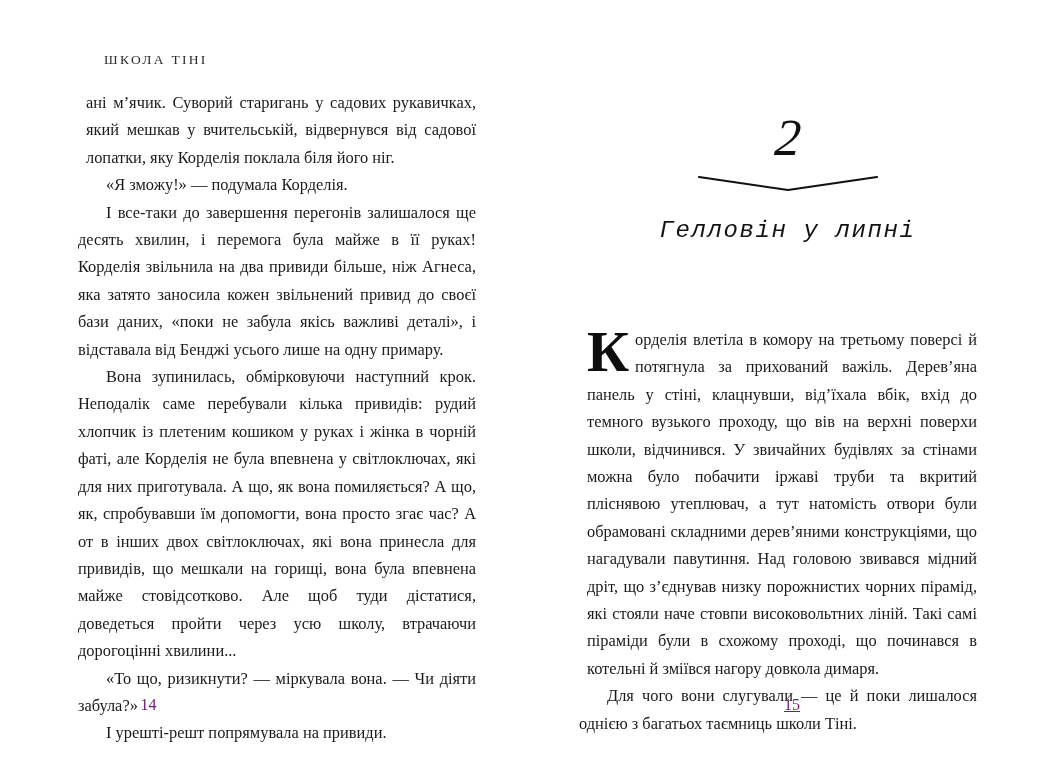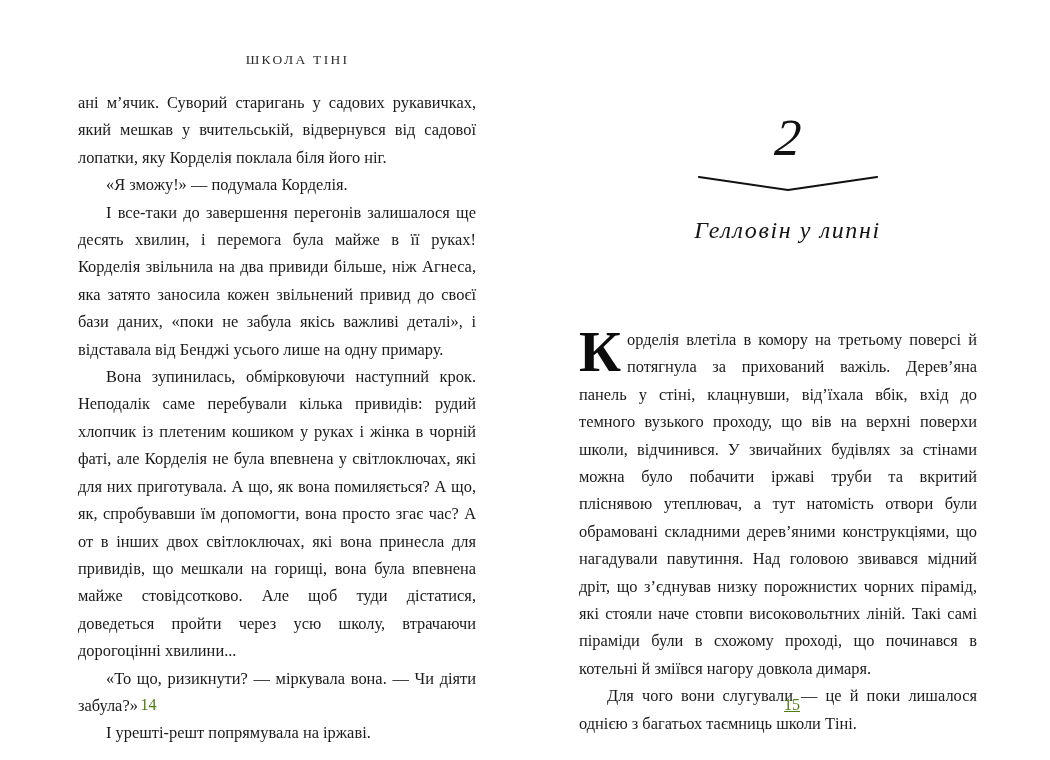--- a/index.html
+++ b/index.html
@@ -38,22 +38,22 @@
     right: 0;
     text-align: center;
     font-size: 13.5px;
     letter-spacing: 2.3px;
     color: #2b2b2b;
     font-variant: normal;
     text-transform: uppercase;
     padding-left: 2px;
   }
   .page-half.left .running-head {
-    text-align: center;
-    padding-left: 70px;
+    text-align: left;
+    padding-left: 104px;
   }
 
   
   .textblock {
     position: absolute;
     left: 78px;
     width: 398px;
     text-align: justify;
     text-justify: inter-word;
     font-size: 16.4px;
@@ -68,20 +68,21 @@
     left: 54px;
     width: 398px;
     top: 326px;
   }
   .textblock p {
     margin: 0;
     text-indent: 28px;
   }
   .textblock p.noindent {
     text-indent: 0;
+    margin-left: 8px;
   }
   .textblock p:last-child {
     text-align: justify;
   }
   
 
   
   .chapter-opener {
     position: absolute;
     top: 112px;
@@ -104,20 +105,21 @@
     display: block;
     margin: 9px auto 0;
   }
   .chapter-title {
     margin-top: 22px;
     font-style: italic;
     font-size: 24px;
     letter-spacing: 1.6px;
     color: #141414;
     white-space: nowrap;
+    font-family: Liberation Mono, monospace;
   }
 
   
   .dropcap {
     float: left;
     font-size: 58px;
     line-height: 48px;
     font-weight: 700;
     padding: 0 6px 0 0;
     margin-top: 2px;
@@ -126,42 +128,42 @@
   }
 
   
   .folio {
     position: absolute;
     bottom: 46px;
     left: 0;
     right: 0;
     text-align: center;
     font-size: 16px;
-    color: #4d7c0f;
+    color: #701a75;
   }
   .page-half.left .folio { padding-right: 228px; }
   .page-half.right .folio { padding-left: 9px; text-decoration: underline; }
 </style>
 </head>
 <body>
 
 <div id="page">
   <div class="spread">
 
     <div class="page-half left">
 
       <div class="running-head">ШКОЛА ТІНІ</div>
 
       <div class="textblock">
         <p class="noindent">ані м’ячик. Суворий старигань у садових рукавичках, який мешкав у вчительській, відвернувся від садової лопатки, яку Корделія поклала біля його ніг.</p>
         <p>«Я зможу!» — подумала Корделія.</p>
         <p>І все-таки до завершення перегонів залишалося ще десять хвилин, і перемога була майже в її руках! Корделія звільнила на два привиди більше, ніж Агнеса, яка затято заносила кожен звільнений привид до своєї бази даних, «поки не забула якісь важливі деталі», і відставала від Бенджі усього лише на одну примару.</p>
         <p>Вона зупинилась, обмірковуючи наступний крок. Неподалік саме перебували кілька привидів: рудий хлопчик із плетеним кошиком у руках і жінка в чорній фаті, але Корделія не була впевнена у світлоключах, які для них приготувала. А що, як вона помиляється? А що, як, спробувавши їм допомогти, вона просто згає час? А от в інших двох світлоключах, які вона принесла для привидів, що мешкали на горищі, вона була впевнена майже стовідсотково. Але щоб туди дістатися, доведеться пройти через усю школу, втрачаючи дорогоцінні хвилини...</p>
         <p>«То що, ризикнути? — міркувала вона. — Чи діяти забула?»</p>
-        <p>І урешті-решт попрямувала на іржаві.</p>
+        <p>І урешті-решт попрямувала на привиди.</p>
       </div>
 
       <div class="folio">14</div>
     </div>
 
     <div class="page-half right">
 
       <div class="chapter-opener">
         <div class="chapter-number">2</div>
 

